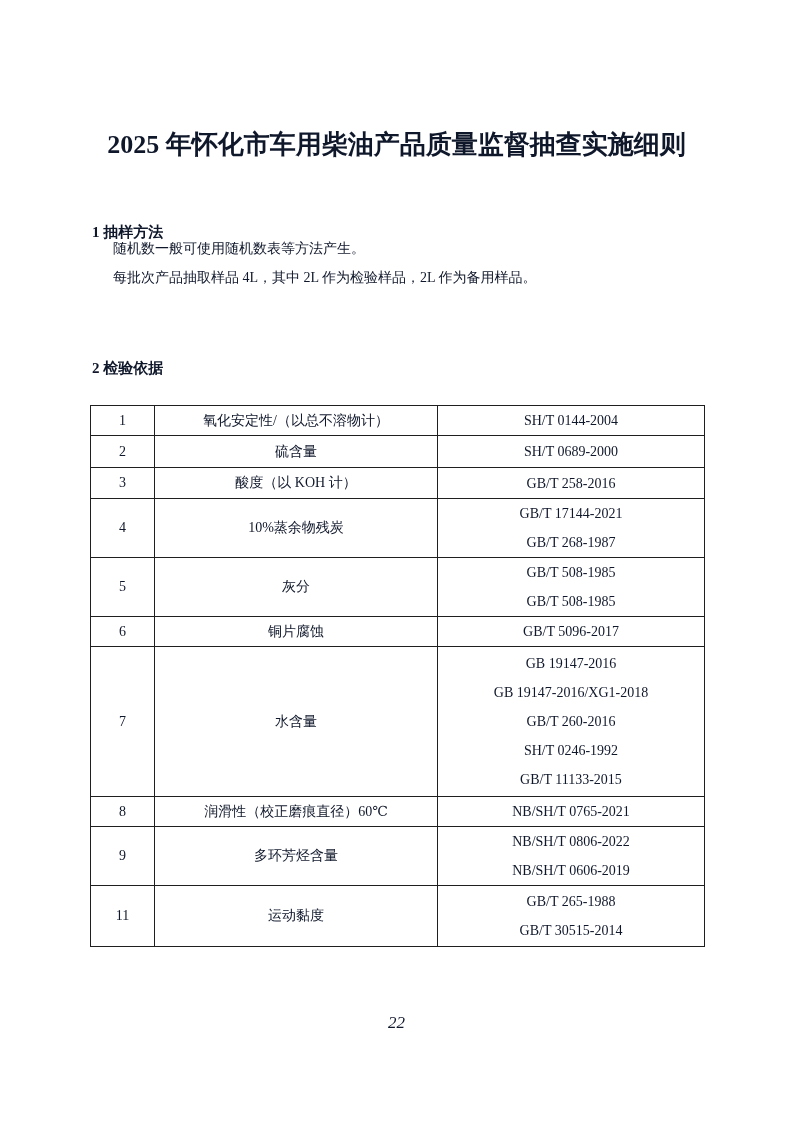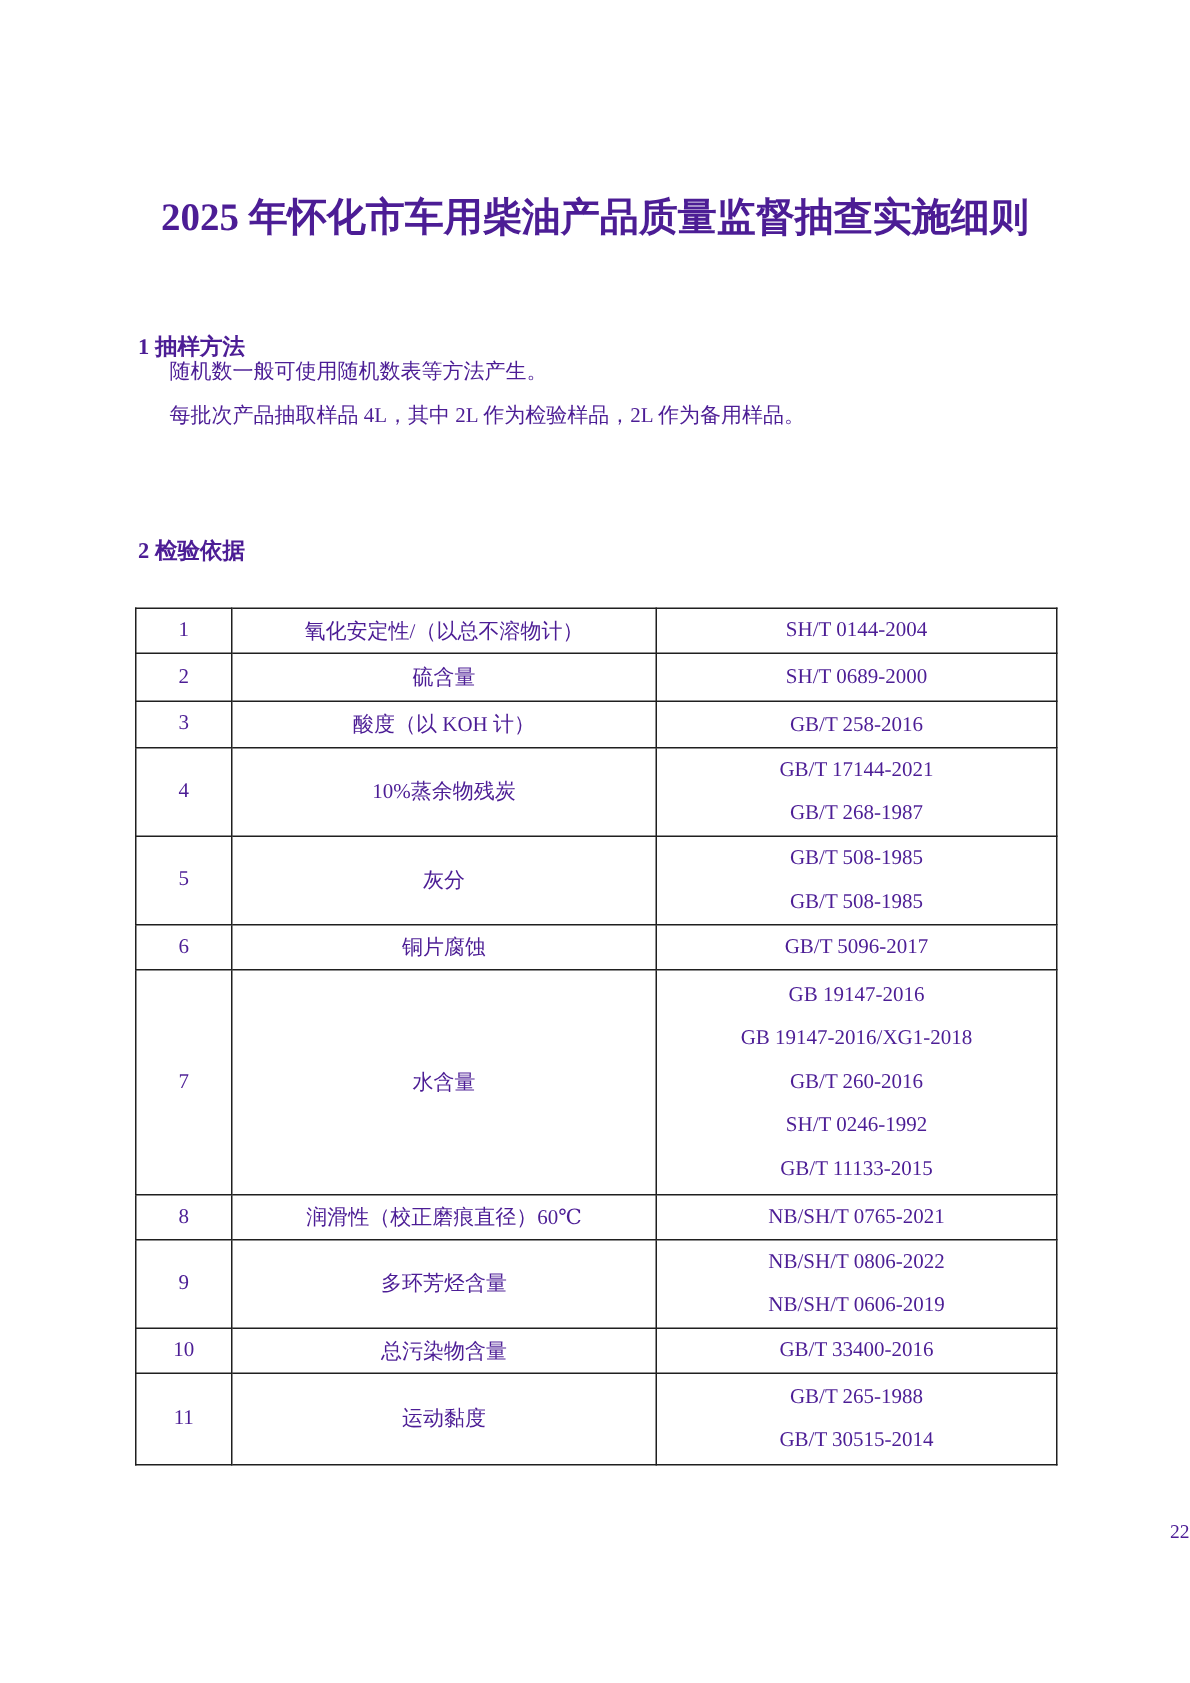--- a/index.html
+++ b/index.html
@@ -1,20 +1,20 @@
 <!DOCTYPE html>
 <html><head>
 <meta charset="utf-8">
 <style>
   html,body{margin:0;padding:0;background:#ffffff;}
   .page{
     position:relative;
     width:793px;height:1122px;
     background:#ffffff;
-    color:#4c1d95;
+    color:#0f172a;
     font-family:"Liberation Serif","DejaVu Serif",serif;
     overflow:hidden;
   }
   .doc-title{
     position:absolute;top:130px;left:0;width:100%;
     margin:0;text-align:center;
     font-size:26px;font-weight:700;line-height:1.15;
     letter-spacing:0px;
   }
   .sec-heading{
@@ -35,21 +35,21 @@
   }
   .insp-table th,.insp-table td{
     border:1px solid #1f1f1f;
     text-align:center;vertical-align:middle;
     font-weight:normal;padding:0;
     overflow:hidden;
   }
   .method-line{line-height:29px;white-space:nowrap;}
   .page-number{
     position:absolute;top:1013px;left:0;width:100%;
-    text-align:right;font-size:13px;
+    text-align:center;font-size:17px;font-style:italic;
   }
 </style>
 </head>
 <body>
 
 <div class="page">
 
   <h1 class="doc-title">2025 年怀化市车用柴油产品质量监督抽查实施细则</h1>
 
   <div class="sec-heading s1">1 抽样方法</div>
@@ -141,27 +141,20 @@
 
       <tr style="height:58px">
         <td>9</td>
         <td>多环芳烃含量</td>
         <td>
           <div class="method-line">NB/SH/T 0806-2022</div>
           <div class="method-line">NB/SH/T 0606-2019</div>
         </td>
       </tr>
 
-      <tr style="height:28px">
-        <td>10</td>
-        <td>总污染物含量</td>
-        <td>
-          <div class="method-line">GB/T 33400-2016</div>
-        </td>
-      </tr>
 
       <tr style="height:61px">
         <td>11</td>
         <td>运动黏度</td>
         <td>
           <div class="method-line">GB/T 265-1988</div>
           <div class="method-line">GB/T 30515-2014</div>
         </td>
       </tr>
     </tbody>

